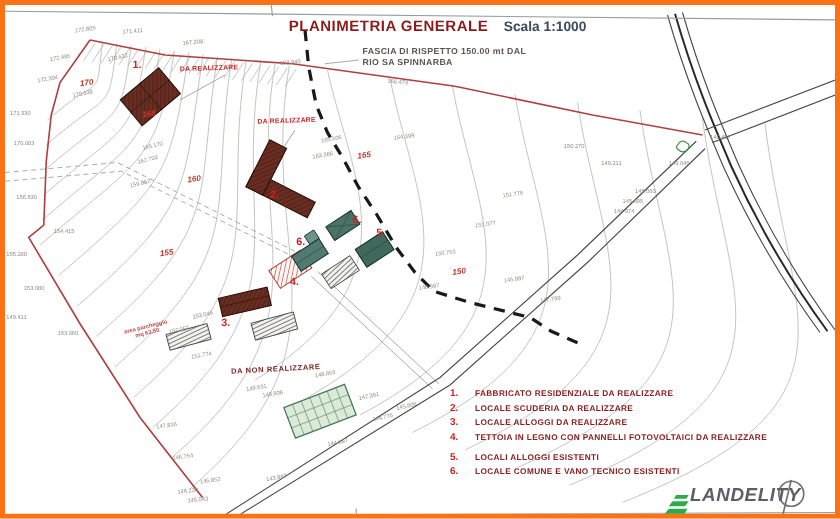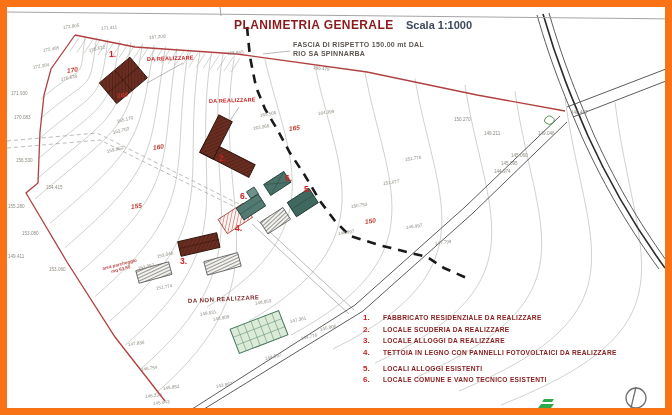--- a/index.html
+++ b/index.html
@@ -1,18 +1,18 @@
 <!DOCTYPE html>
 <html><head>
 <meta charset="utf-8">
 <style>
   html,body{margin:0;padding:0;background:#ffffff;}
   .stage{
     position:relative;width:672px;height:415px;overflow:hidden;
-    background:#ffffff;border:7px solid #f97316;box-sizing:border-box;
+    background:#ffffff;border:4px solid #f97316;box-sizing:border-box;
     font-family:"Liberation Sans", sans-serif;
   }
   svg.drawing{position:absolute;left:0;top:0;}
   .lbl{position:absolute;white-space:nowrap;transform-origin:left center;}
   .title-block{position:absolute;left:227px;top:8px;}
   .title-main{font-size:12px;font-weight:bold;color:#8b1b1b;letter-spacing:.4px;}
   .title-scale{font-size:11px;font-weight:bold;color:#3d4a5c;margin-left:8px;}
   .fascia{position:absolute;left:286px;top:33px;font-size:7px;font-weight:bold;
     color:#5d5550;line-height:9px;letter-spacing:.3px;}
   .spot{font-size:4.6px;color:#8f8a80;}
@@ -320,13 +320,14 @@
       <div class="legend-row gap">
         <span class="legend-num">5.</span>
         <span class="legend-text">LOCALI ALLOGGI ESISTENTI</span>
       </div>
       <div class="legend-row">
         <span class="legend-num">6.</span>
         <span class="legend-text">LOCALE COMUNE E VANO TECNICO ESISTENTI</span>
       </div>
     </div>
 
+  <div class="logo">LANDELITY</div>
 </div>
 
 </body></html>

